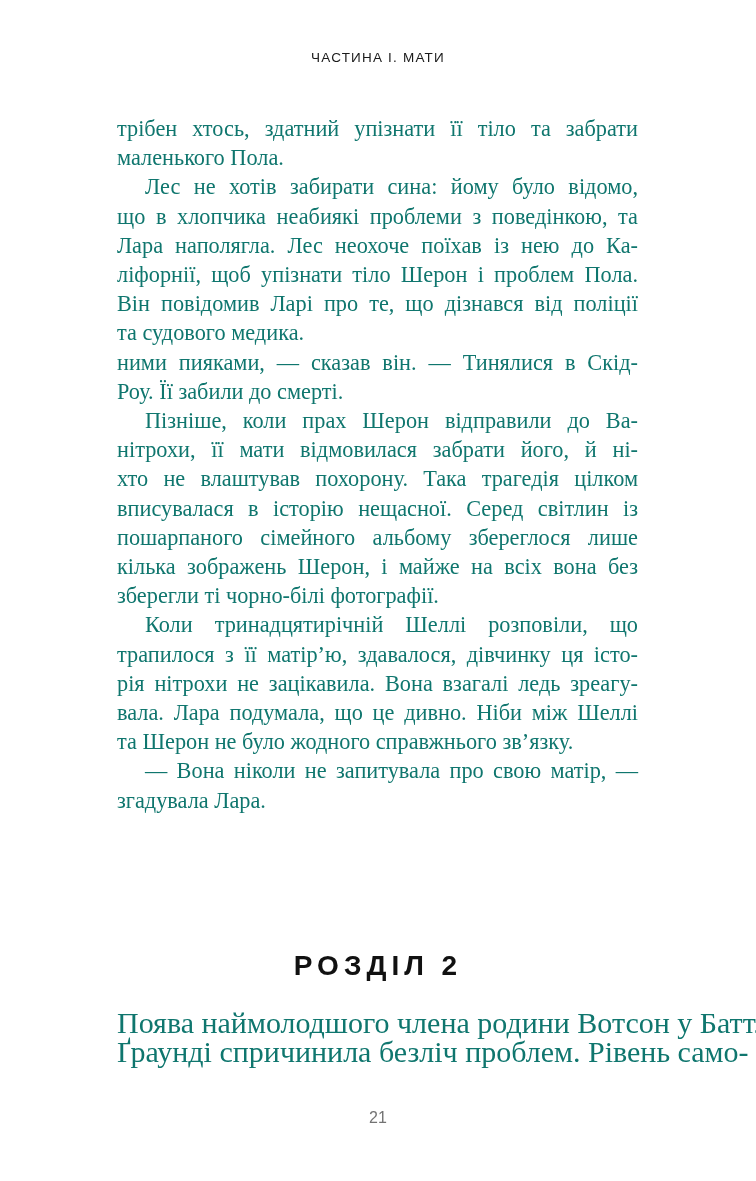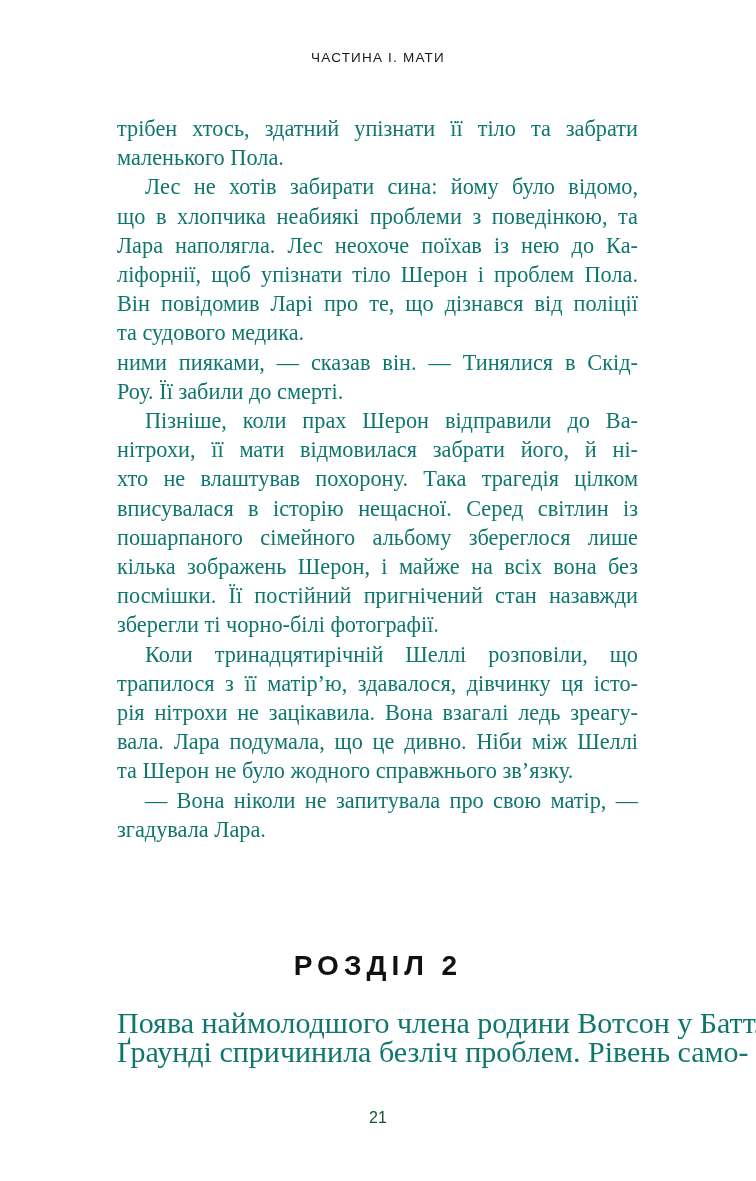--- a/index.html
+++ b/index.html
@@ -22,21 +22,21 @@
       font-family: "Liberation Sans", sans-serif; font-weight: bold; font-size: 28px;
       letter-spacing: 5px; color: #111111;
     }
     .chapter-body {
       position: absolute; top: 1008px; left: 117px; width: 521px;
       font-family: "Liberation Serif", "DejaVu Serif", serif; font-size: 30px;
       line-height: 29.2px; color: #0f766e;
     }
     .page-number {
       position: absolute; top: 1109px; left: 0; width: 756px; text-align: center;
-      font-family: "Liberation Sans", sans-serif; font-size: 16px; color: #14532d;
+      font-family: "Liberation Sans", sans-serif; font-size: 16px; color: #737373;
     }
   </style>
 </head>
 <body>
 
 <div class="running-head">ЧАСТИНА І. МАТИ</div>
 
 <div class="body-text" id="body-text">
     <span class="line">трібен хтось, здатний упізнати її тіло та забрати</span>
     <span class="line last">маленького Пола.</span>
@@ -47,21 +47,20 @@
     <span class="line">Він повідомив Ларі про те, що дізнався від поліції</span>
     <span class="line last">та судового медика.</span>
     <span class="line">ними пияками, — сказав він. — Тинялися в Скід-</span>
     <span class="line last">Роу. Її забили до смерті.</span>
     <span class="line first-indent">Пізніше, коли прах Шерон відправили до Ва-</span>
     <span class="line">нітрохи, її мати відмовилася забрати його, й ні-</span>
     <span class="line">хто не влаштував похорону. Така трагедія цілком</span>
     <span class="line">вписувалася в історію нещасної. Серед світлин із</span>
     <span class="line">пошарпаного сімейного альбому збереглося лише</span>
     <span class="line">кілька зображень Шерон, і майже на всіх вона без</span>
-    <span class="line">посмішки. Її постійний пригнічений стан назавжди</span>
     <span class="line last">зберегли ті чорно-білі фотографії.</span>
     <span class="line first-indent">Коли тринадцятирічній Шеллі розповіли, що</span>
     <span class="line">трапилося з її матір’ю, здавалося, дівчинку ця істо-</span>
     <span class="line">рія нітрохи не зацікавила. Вона взагалі ледь зреагу-</span>
     <span class="line">вала. Лара подумала, що це дивно. Ніби між Шеллі</span>
     <span class="line last">та Шерон не було жодного справжнього зв’язку.</span>
     <span class="line first-indent">— Вона ніколи не запитувала про свою матір, —</span>
     <span class="line last">згадувала Лара.</span>
   </div>
 

